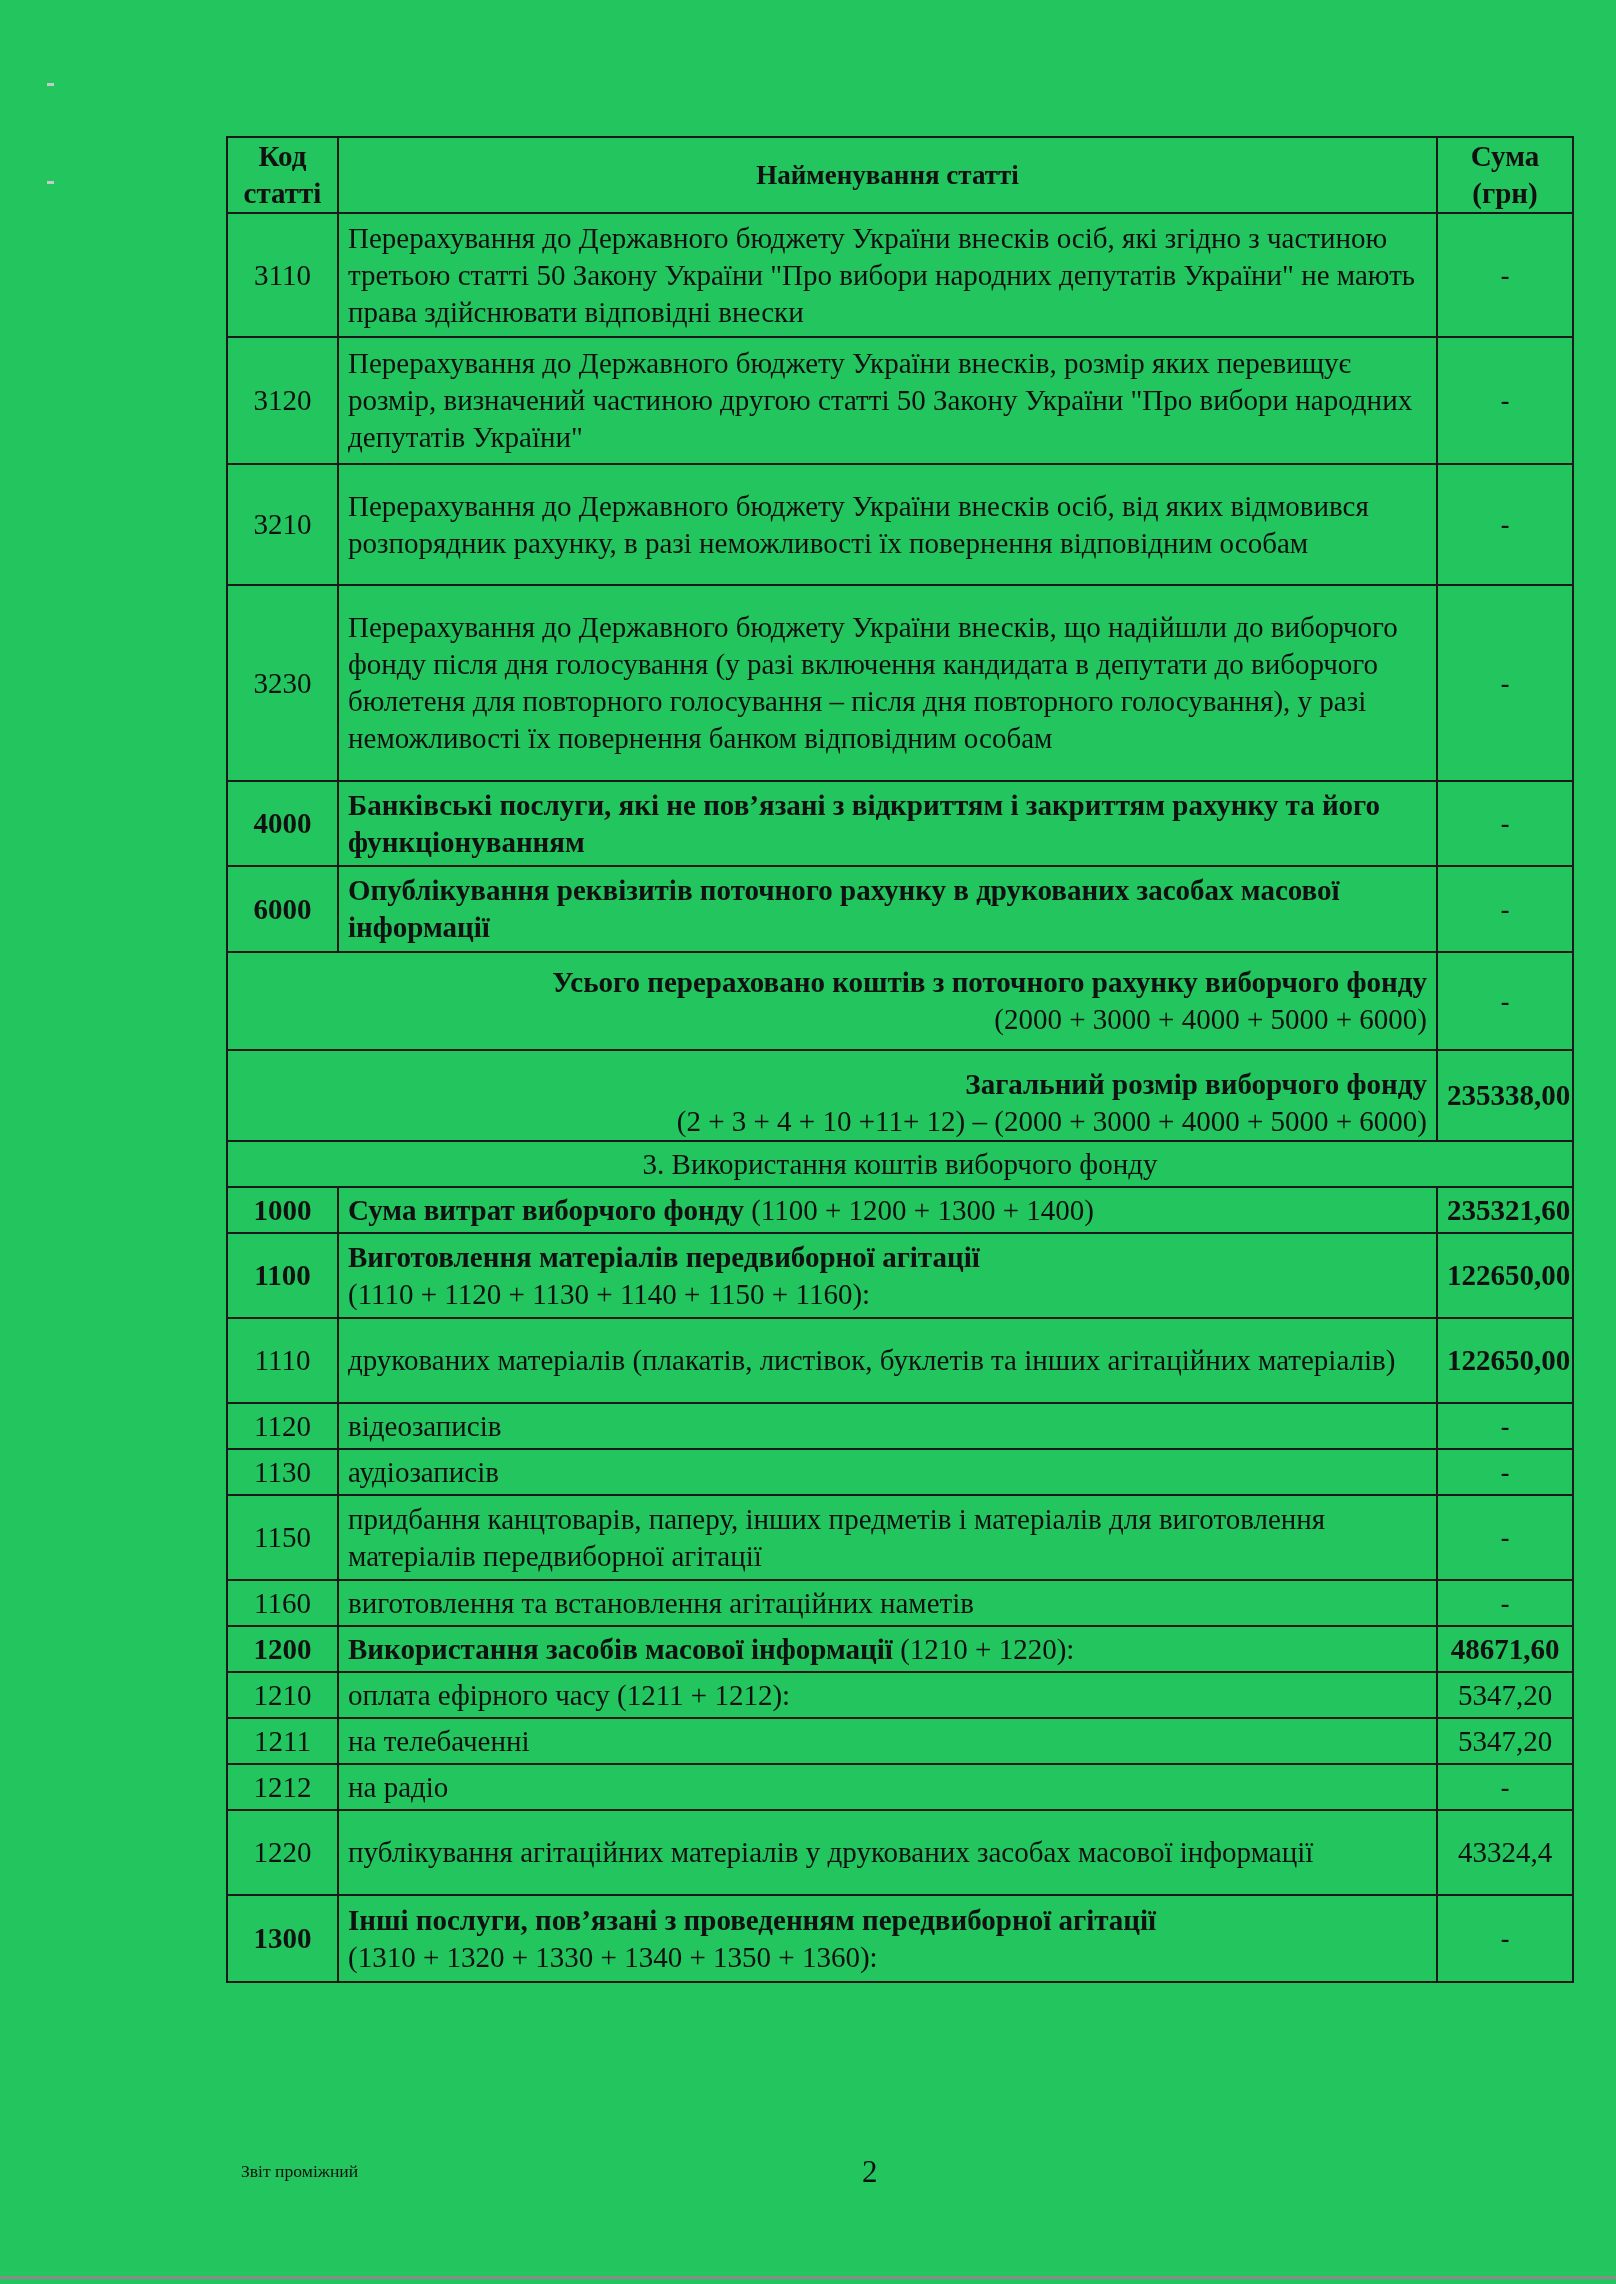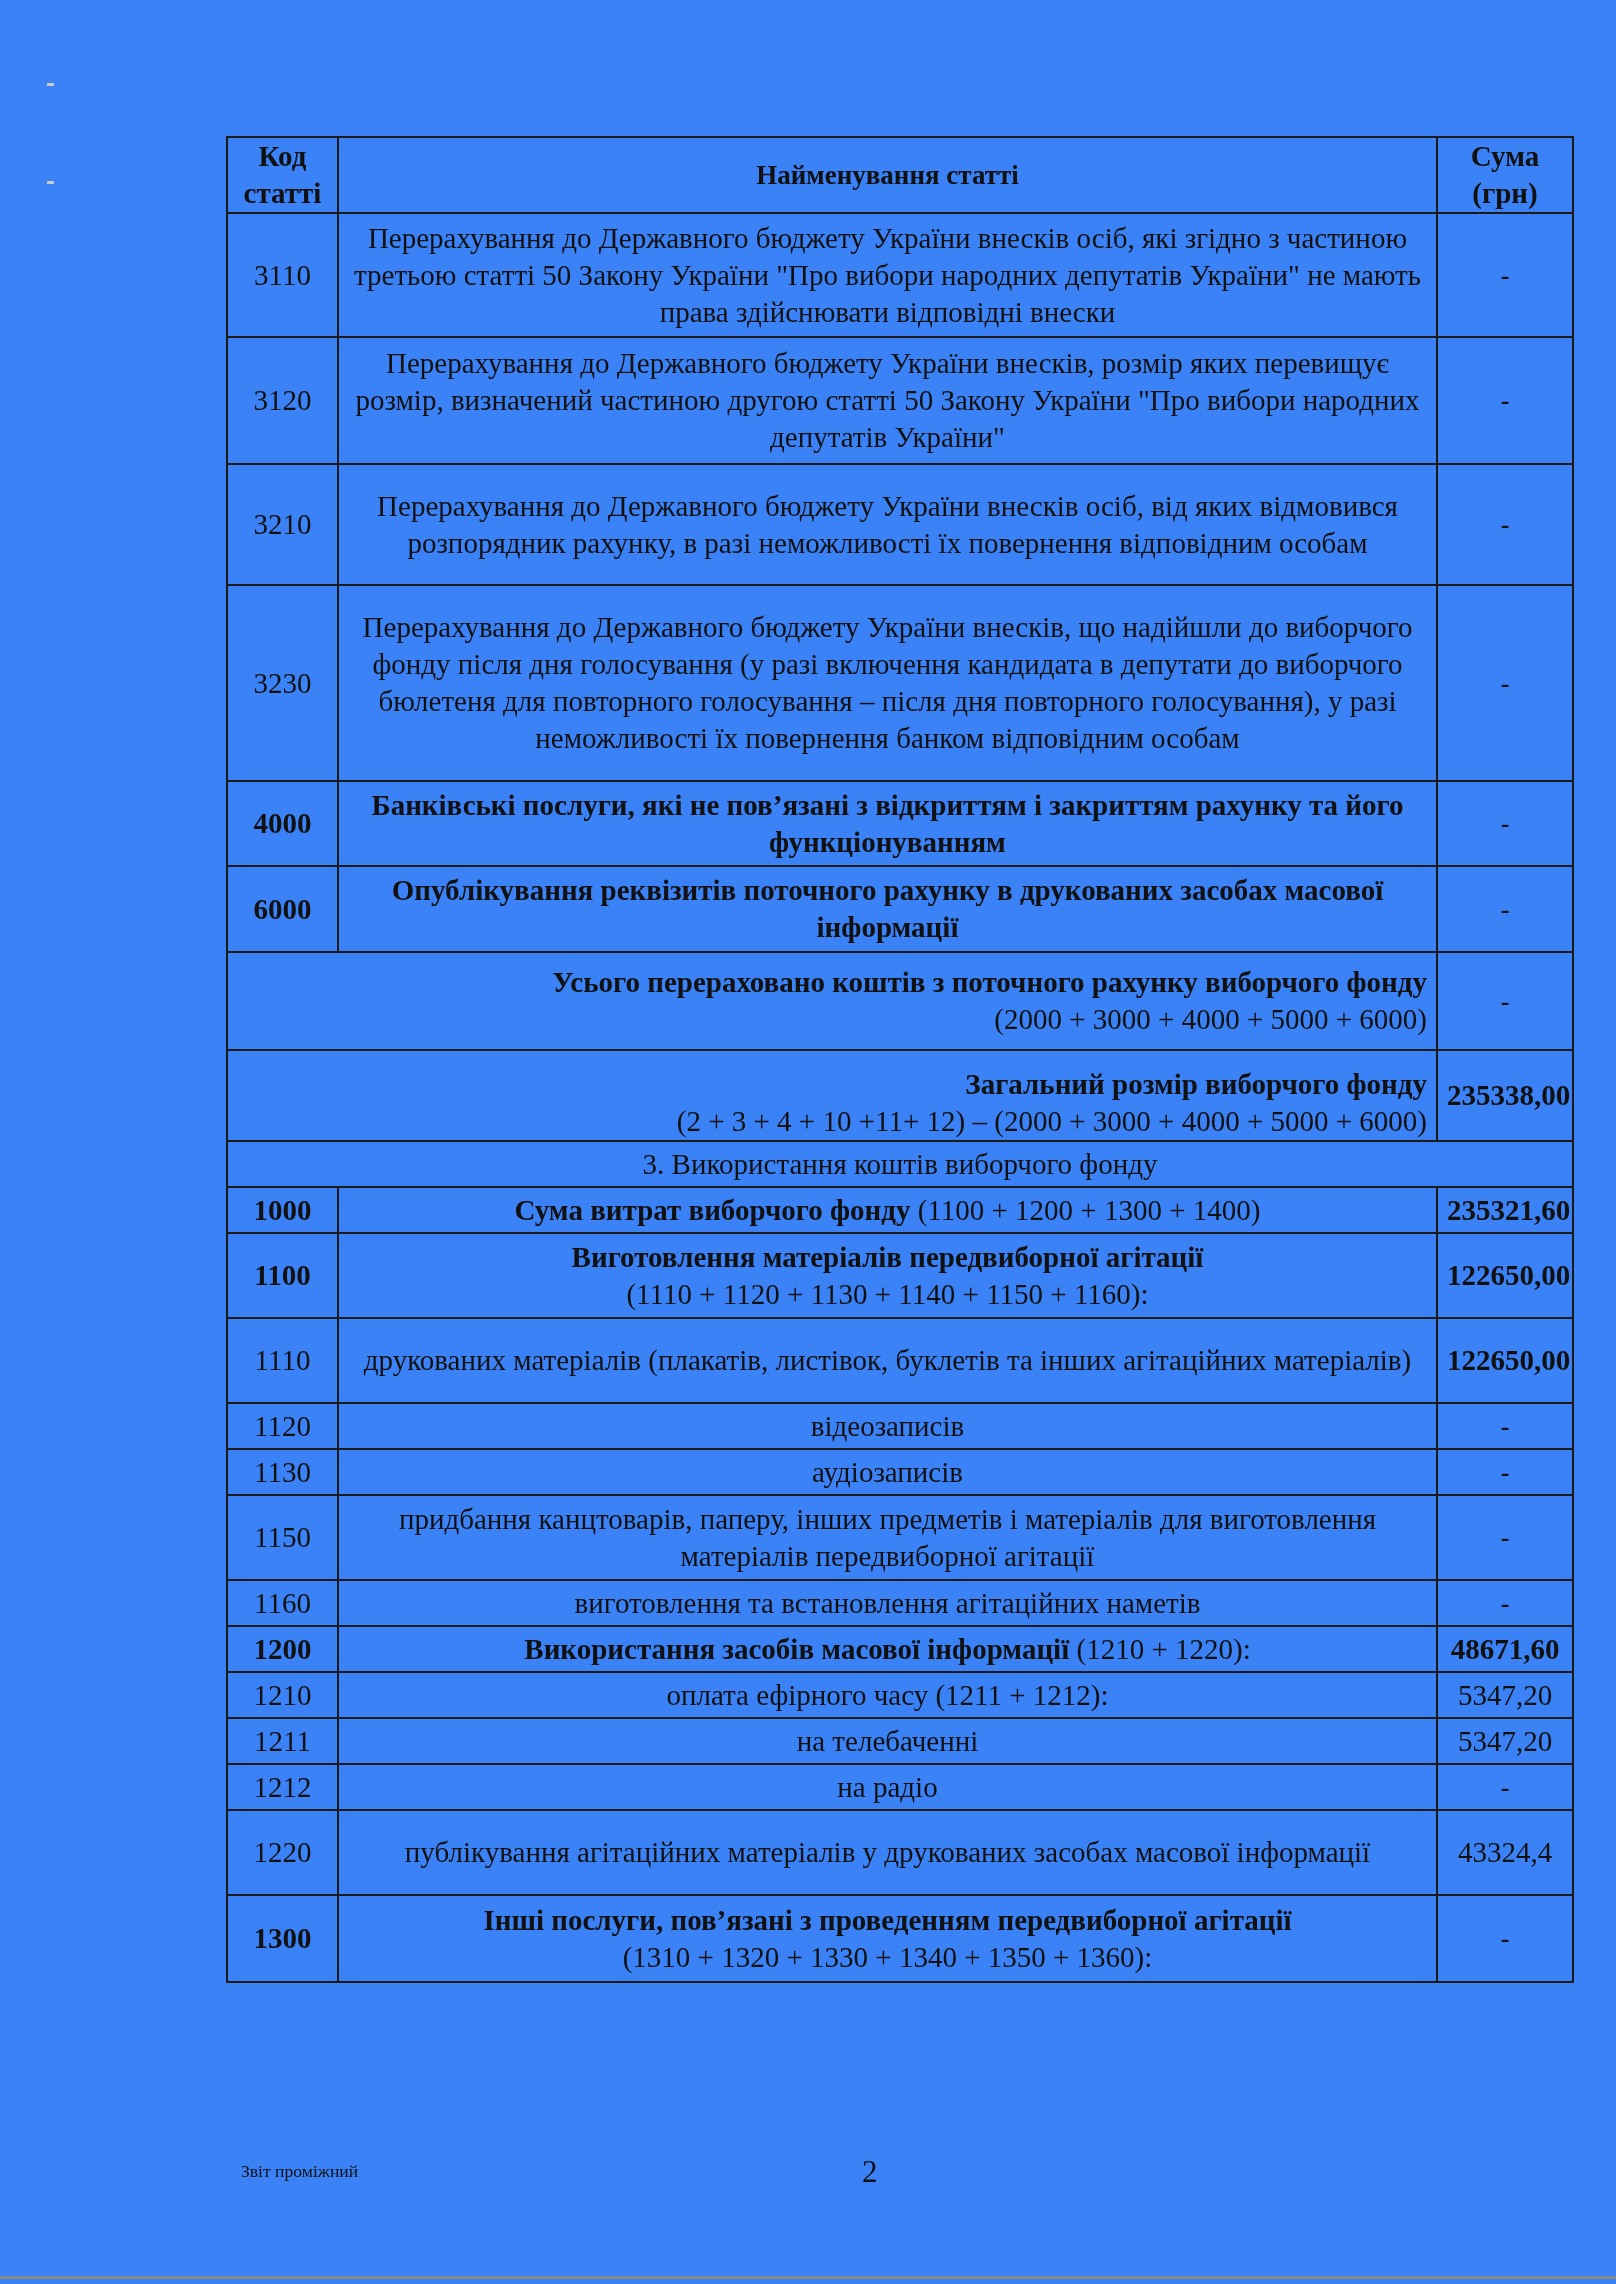--- a/index.html
+++ b/index.html
@@ -1,28 +1,28 @@
 <!DOCTYPE html>
 <html style="font-size:10.4px"><head>
 <meta charset="utf-8">
 <style>
   html, body { margin: 0; padding: 0; background: #ffffff; }
   body { width: 1617px; height: 2284px; position: relative; overflow: hidden;
          font-family: "Liberation Serif", "DejaVu Serif", serif; color: #111; }
-  .page { position: absolute; left: 0; top: 0; width: 1617px; height: 2284px; background: #3b82f6; }
+  .page { position: absolute; left: 0; top: 0; width: 1617px; height: 2284px; background: #22c55e; }
   table.report { position: absolute; left: 226px; top: 136px; width: 1345px;
                  border-collapse: collapse; table-layout: fixed; }
   table.report col.c-code { width: 111px; }
   table.report col.c-name { width: 1099px; }
   table.report col.c-sum  { width: 136px; }
   table.report td, table.report th { border: 2px solid #1a1a1a; padding: 0 9px;
                  font-size: 29px; line-height: 37px; vertical-align: middle; }
   th { font-weight: bold; font-size: 26px; line-height: 33px; text-align: center; }
   td.code { text-align: center; padding: 0 2.6px; }
-  td.name { text-align: center; padding-left: 11.7px; margin-left: 40px; }
+  td.name { text-align: left; padding-left: 11.7px; margin-left: 40px; }
   td.sum  { text-align: center; vertical-align: top; padding: 6.5px 2.6px 0 2.6px;
             font-size: 22px; line-height: 29px; }
   td.sum.dash { font-weight: bold; font-size: 26px; }
   td.sum.mid  { vertical-align: middle; padding-top: 0; }
   .b { font-weight: bold; }
   .i { }
   td.span-name { text-align: right; padding-left: 9px; }
   td.section { text-align: center; font-weight: normal; }
   .footer-label { position: absolute; left: 241px; top: 2161px; font-size: 17.6px; }
   .footer-page  { position: absolute; left: 862px; top: 2154px; font-size: 31px; }

